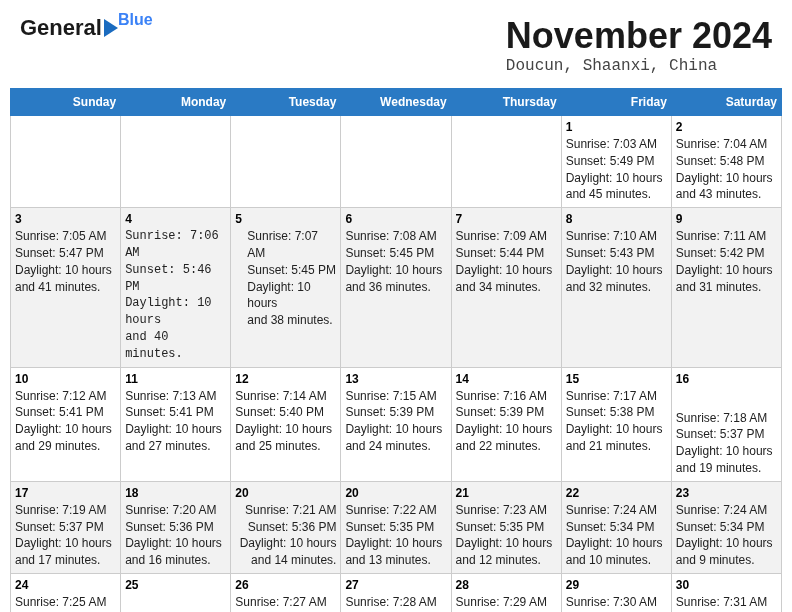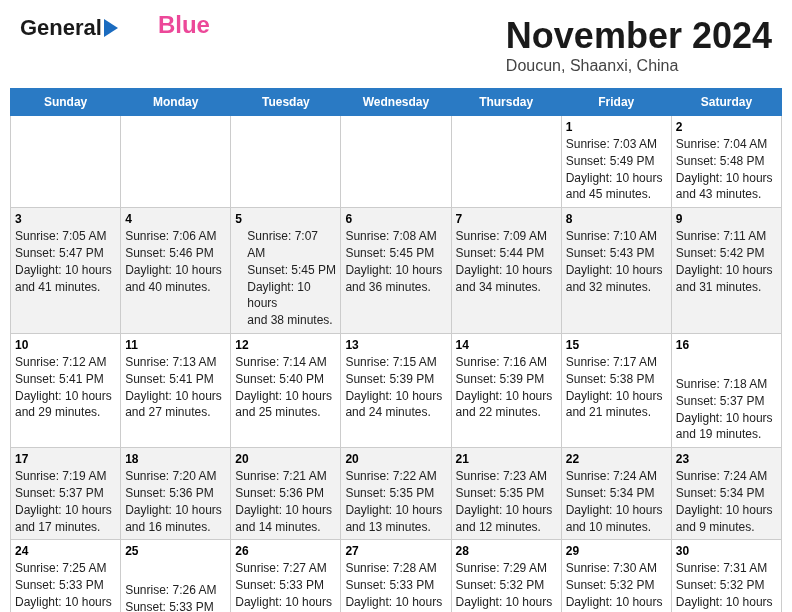--- a/index.html
+++ b/index.html
@@ -40,31 +40,32 @@
     }
     .title-block h1 {
       font-size: 36px;
       font-weight: bold;
       color: #1a1a1a;
     }
     .title-block h2 {
       font-size: 16px;
       font-weight: normal;
       color: #444;
+      font-family: Liberation Mono, monospace;
     }
     table {
       width: 100%;
       border-collapse: collapse;
       font-size: 10.5px;
     }
     thead tr th {
       background-color: #2a7ac4;
       color: #fff;
       padding: 6px 4px;
-      text-align: center;
+      text-align: right;
       font-size: 12px;
       font-weight: bold;
       border: 1px solid #2a7ac4;
     }
     tbody tr td {
       border: 1px solid #ccc;
       vertical-align: top;
       padding: 4px 4px;
       min-height: 70px;
       width: 14.28%;
@@ -90,21 +91,21 @@
   </style>
 </head>
 <body>
 
 <div class="header">
   <div class="logo">
     <div class="logo-line">
       <span style="font-size:22px;font-weight:bold;color:#1a1a1a;">General</span>
       <span class="logo-arrow"></span>
     </div>
-    <span style="font-size:24px;font-weight:bold;color:#ec4899;margin-top:-4px;margin-left:40px;">Blue</span>
+    <span style="font-size:16px;font-weight:bold;color:#3b82f6;margin-top:-4px;">Blue</span>
   </div>
   <div class="title-block">
     <h1>November 2024</h1>
     <h2>Doucun, Shaanxi, China</h2>
   </div>
 </div>
 
 <table>
   <thead>
     <tr>
@@ -142,21 +143,21 @@
       <tr>
         <td>
           <span class="day-num">3</span>
           <div class="day-info" style="white-space: pre-line;">Sunrise: 7:05 AM
 Sunset: 5:47 PM
 Daylight: 10 hours
 and 41 minutes.</div>
         </td>
         <td>
           <span class="day-num">4</span>
-          <div class="day-info" style="white-space: pre-line;">Sunrise: 7:06 AM
+          <div class="day-info" style="white-space: pre-line; font-family: Liberation Mono, monospace;">Sunrise: 7:06 AM
 Sunset: 5:46 PM
 Daylight: 10 hours
 and 40 minutes.</div>
         </td>
         <td>
           <span class="day-num">5</span>
           <div class="day-info" style="white-space: pre-line; margin-left: 12px;">Sunrise: 7:07 AM
 Sunset: 5:45 PM
 Daylight: 10 hours
 and 38 minutes.</div>
@@ -251,21 +252,21 @@
         </td>
         <td>
           <span class="day-num">18</span>
           <div class="day-info" style="white-space: pre-line;">Sunrise: 7:20 AM
 Sunset: 5:36 PM
 Daylight: 10 hours
 and 16 minutes.</div>
         </td>
         <td>
           <span class="day-num">20</span>
-          <div class="day-info" style="white-space: pre-line;">Sunrise: 7:21 AM
+          <div class="day-info" style="white-space: pre-line; text-align: right;">Sunrise: 7:21 AM
 Sunset: 5:36 PM
 Daylight: 10 hours
 and 14 minutes.</div>
         </td>
         <td>
           <span class="day-num">20</span>
           <div class="day-info" style="white-space: pre-line;">Sunrise: 7:22 AM
 Sunset: 5:35 PM
 Daylight: 10 hours
 and 13 minutes.</div>

